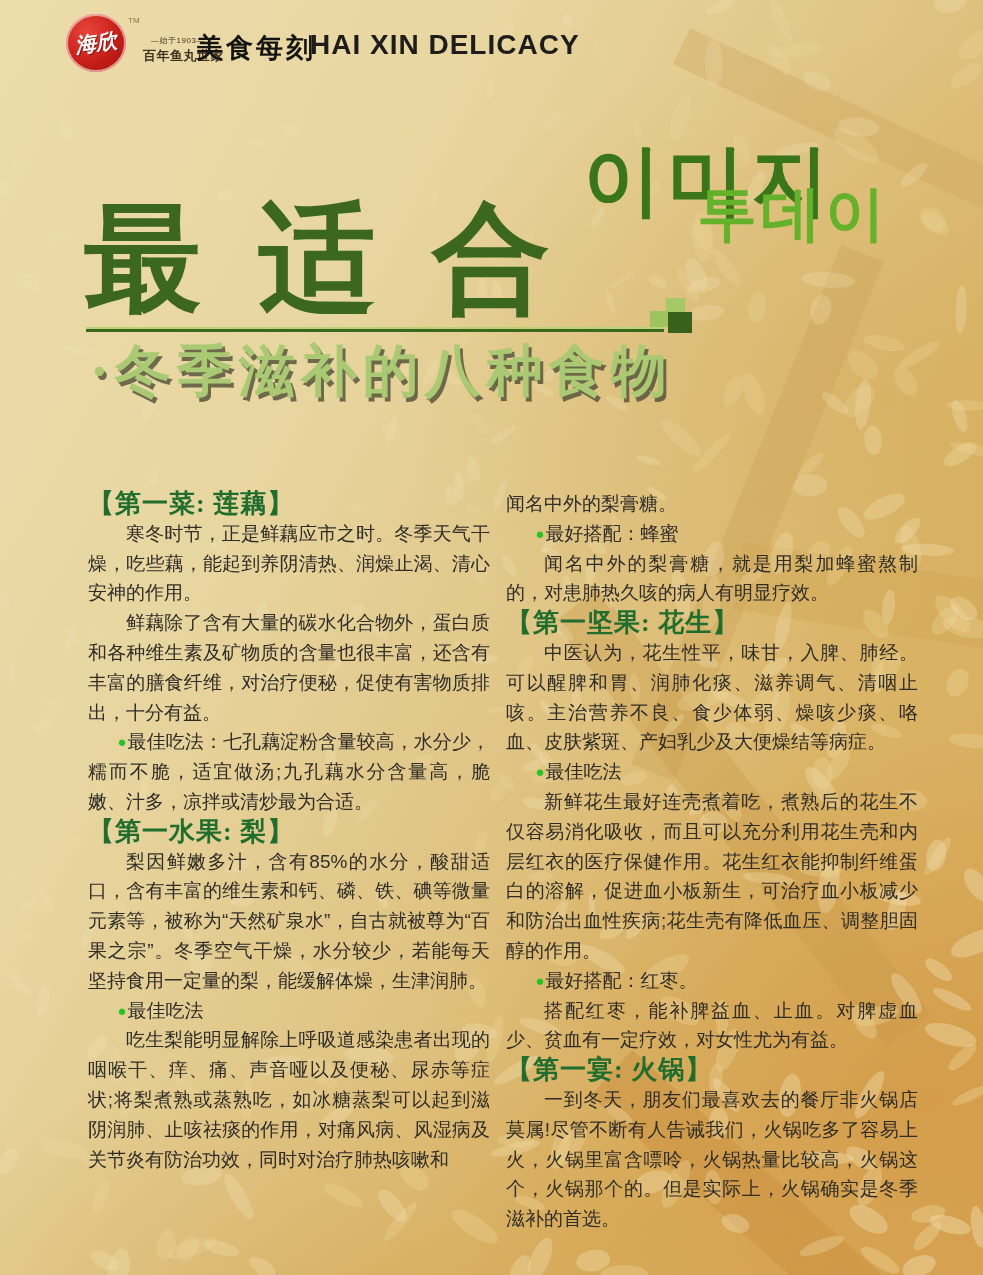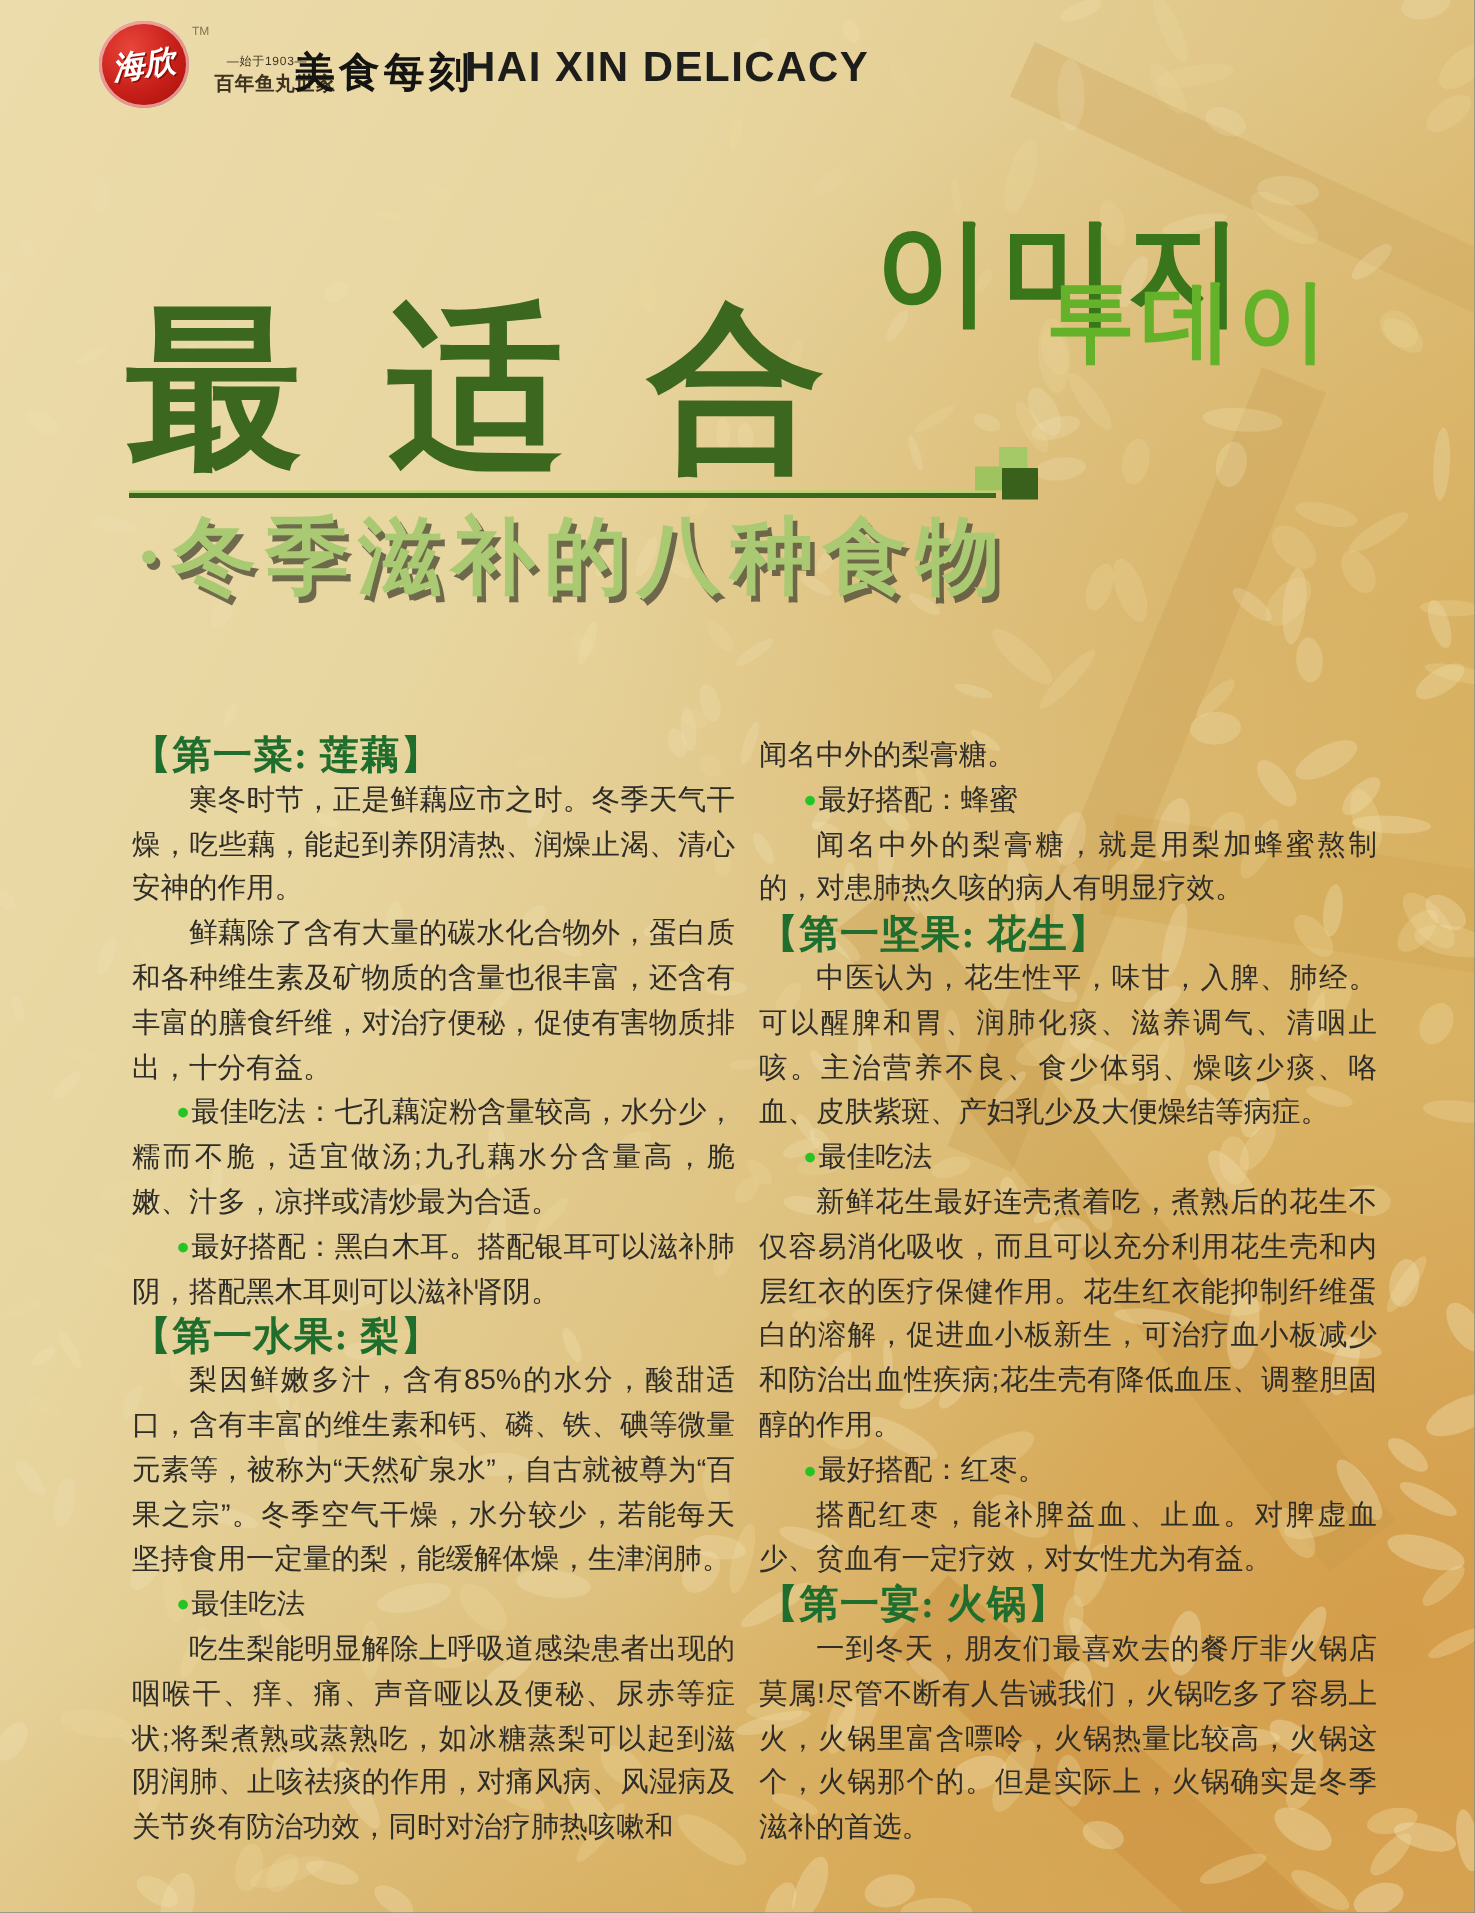--- a/index.html
+++ b/index.html
@@ -417,21 +417,20 @@
     <div class="sq light1"></div>
     <div class="sq light2"></div>
     <div class="sq dark"></div>
     <div class="subtitle">·冬季滋补的八种食物</div>
 
     <div class="col left">
         <div class="blk heading">【第一菜: 莲藕】</div>
         <div class="blk para">寒冬时节，正是鲜藕应市之时。冬季天气干燥，吃些藕，能起到养阴清热、润燥止渴、清心安神的作用。</div>
         <div class="blk para">鲜藕除了含有大量的碳水化合物外，蛋白质和各种维生素及矿物质的含量也很丰富，还含有丰富的膳食纤维，对治疗便秘，促使有害物质排出，十分有益。</div>
         <div class="blk bullet"><span class="dot">●</span><span>最佳吃法：七孔藕淀粉含量较高，水分少，糯而不脆，适宜做汤;九孔藕水分含量高，脆嫩、汁多，凉拌或清炒最为合适。</span></div>
-        <div class="blk bullet"><span class="dot">●</span><span>最好搭配：黑白木耳。搭配银耳可以滋补肺阴，搭配黑木耳则可以滋补肾阴。</span></div>
         <div class="blk heading">【第一水果: 梨】</div>
         <div class="blk para">梨因鲜嫩多汁，含有85%的水分，酸甜适口，含有丰富的维生素和钙、磷、铁、碘等微量元素等，被称为“天然矿泉水”，自古就被尊为“百果之宗”。冬季空气干燥，水分较少，若能每天坚持食用一定量的梨，能缓解体燥，生津润肺。</div>
         <div class="blk bullet"><span class="dot">●</span><span>最佳吃法</span></div>
         <div class="blk para">吃生梨能明显解除上呼吸道感染患者出现的咽喉干、痒、痛、声音哑以及便秘、尿赤等症状;将梨煮熟或蒸熟吃，如冰糖蒸梨可以起到滋阴润肺、止咳祛痰的作用，对痛风病、风湿病及关节炎有防治功效，同时对治疗肺热咳嗽和</div>
       </div>
     <div class="col right">
         <div class="blk para noindent">闻名中外的梨膏糖。</div>
         <div class="blk bullet"><span class="dot">●</span><span>最好搭配：蜂蜜</span></div>
         <div class="blk para">闻名中外的梨膏糖，就是用梨加蜂蜜熬制的，对患肺热久咳的病人有明显疗效。</div>
         <div class="blk heading">【第一坚果: 花生】</div>

